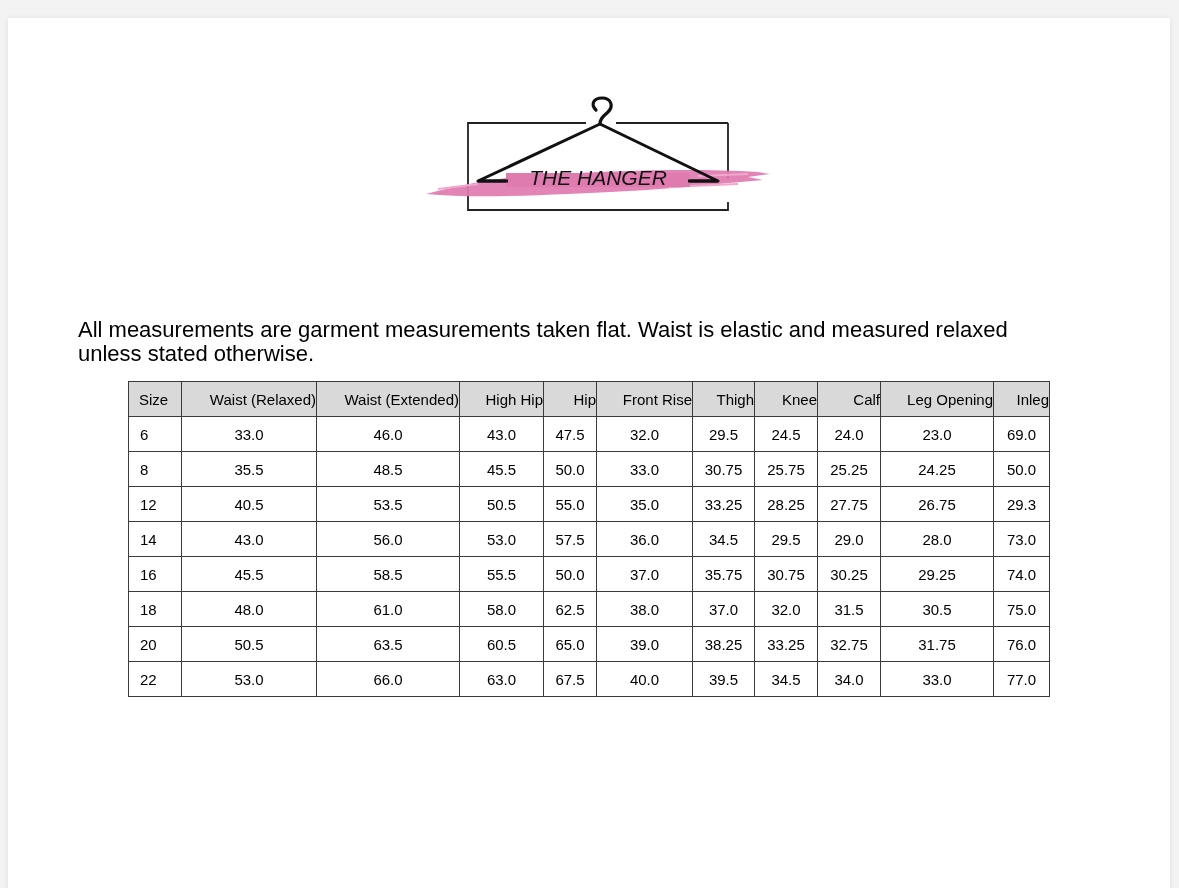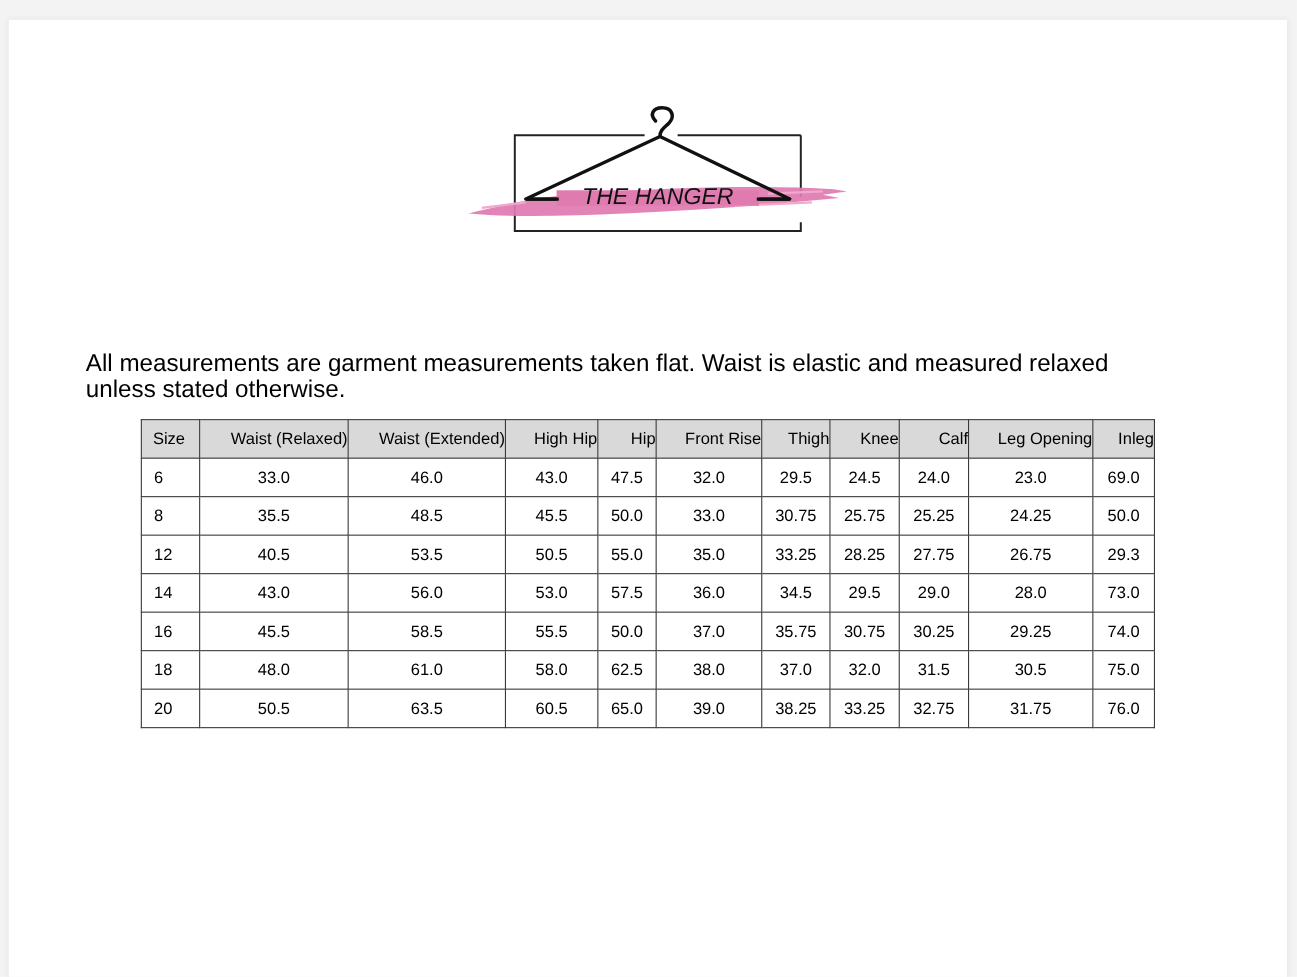--- a/index.html
+++ b/index.html
@@ -182,16 +182,29 @@
         <td>63.5</td>
         <td>60.5</td>
         <td>65.0</td>
         <td>39.0</td>
         <td>38.25</td>
         <td>33.25</td>
         <td>32.75</td>
         <td>31.75</td>
         <td>76.0</td>
       </tr>
+      <tr>
+        <td class="c0">22</td>
+        <td>53.0</td>
+        <td>66.0</td>
+        <td>63.0</td>
+        <td>67.5</td>
+        <td>40.0</td>
+        <td>39.5</td>
+        <td>34.5</td>
+        <td>34.0</td>
+        <td>33.0</td>
+        <td>77.0</td>
+      </tr>
     </tbody>
   </table>
 
 </div>
 
 </body></html>

